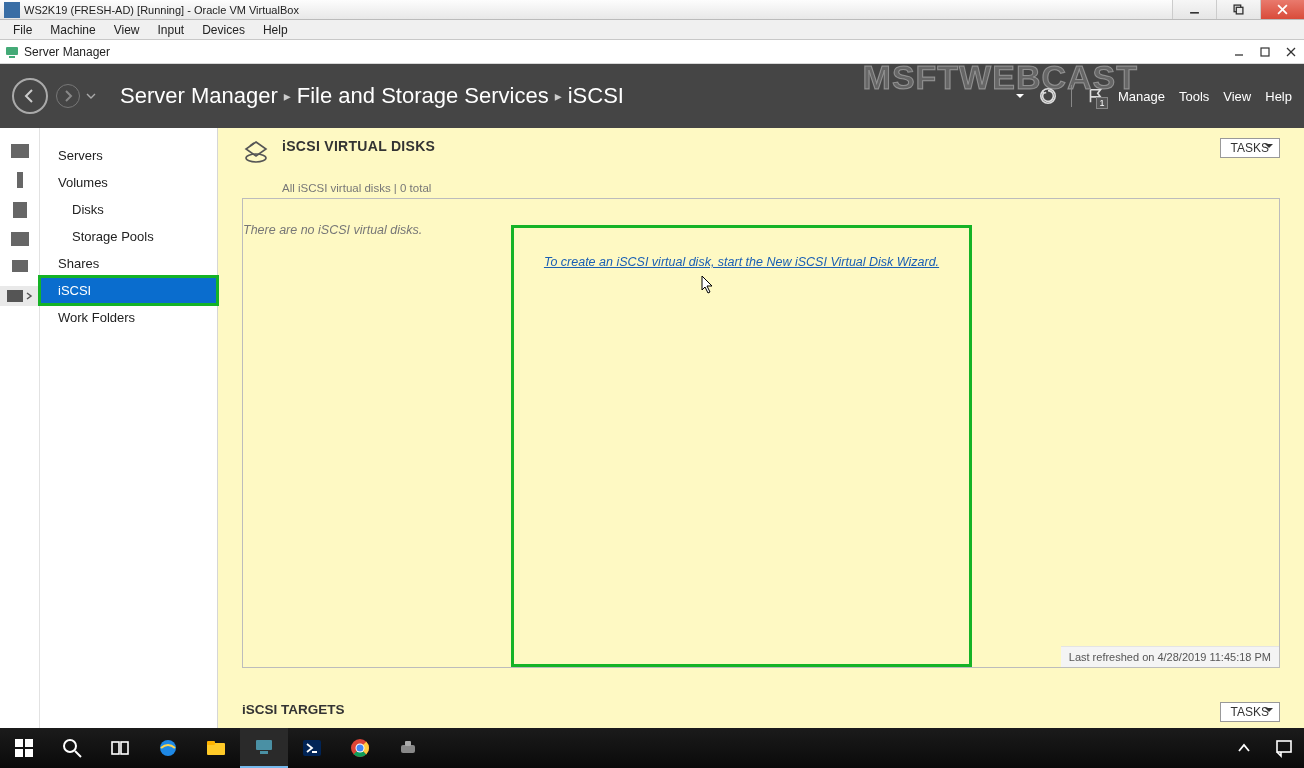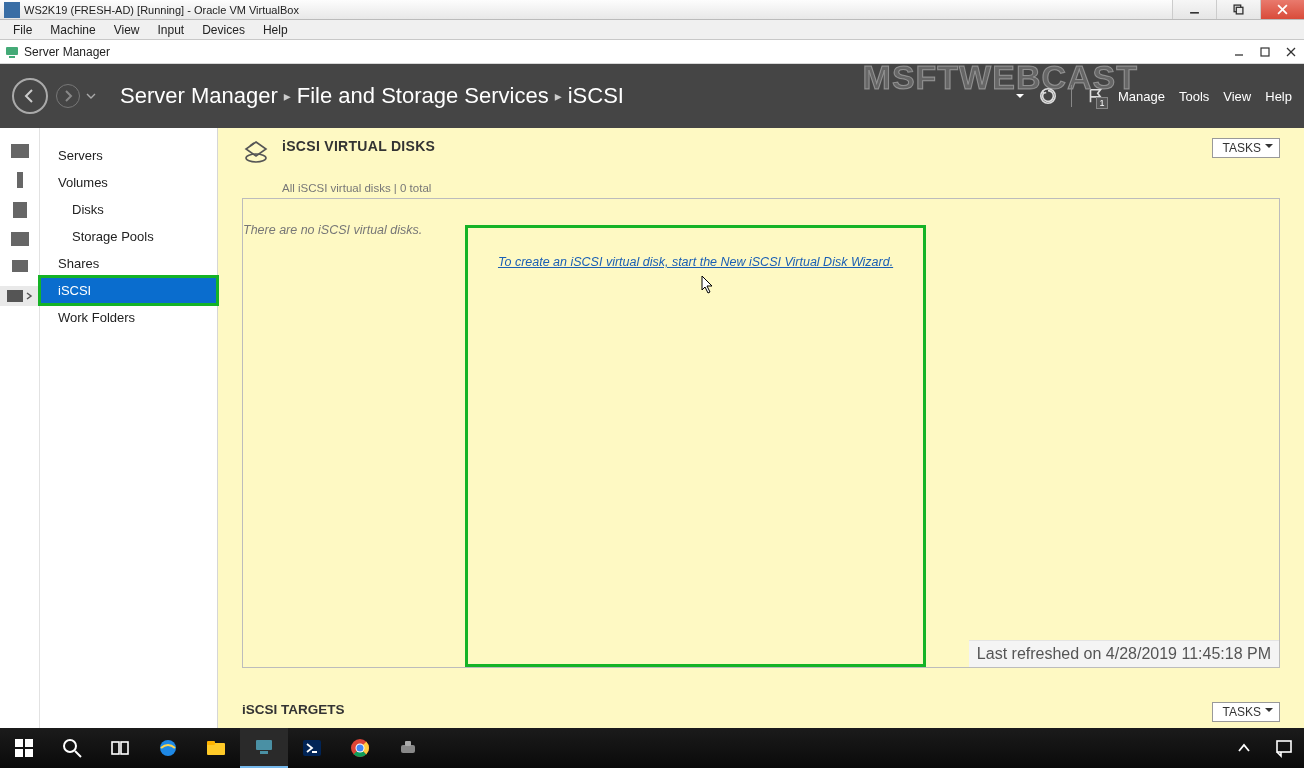--- a/index.html
+++ b/index.html
@@ -56,29 +56,29 @@
   .side-nav .item.selected { background:#0a6dce; color:#fff; outline:3px solid #15b326; outline-offset:-1px; }
 
   
   .content { flex:1; padding:10px 24px 0 24px; overflow:hidden; display:flex; flex-direction:column; }
   .section-head { display:flex; align-items:flex-start; }
   .section-head .disk-icon { width:30px; margin-right:10px; padding-top:2px;}
   .section-head .disk-icon svg { width:28px;height:24px; }
   .section-head .titles .t { font-size:14px; font-weight:700; letter-spacing:.3px; color:#333; }
   .section-head .titles .s { font-size:11.5px; color:#777;margin-top:28px; }
   .section-head .tasks { margin-left:auto; }
-  .tasks-btn { border:1px solid #999; background:#fff; font-size:12px; padding:2px 18px 2px 10px; position:relative; color:#333; }
+  .tasks-btn { border:1px solid #999; background:#fff; font-size:12px; padding:2px 10px 2px 10px; position:relative; color:#333; }
   .tasks-btn::after { content:""; position:absolute; right:6px; top:50%; transform:translateY(-50%); border:4px solid transparent; border-top-color:#333; }
 
   .panel { border:1px solid #bcbcbc; margin-top:4px; flex:0 0 470px; display:flex; flex-direction:row; position:relative; }
   .panel .empty-msg { text-align:center; font-style:italic; color:#777; font-size:12.5px; margin-top:24px; }
   .panel .link-wrap { margin:26px auto 0; border:3px solid #15b326; padding:24px 30px; }
   .panel .link-wrap a { color:#1a5fb4; font-style:italic; font-size:12.5px; text-decoration:underline; }
   .panel .cursor { position:absolute; left:456px; top:76px; pointer-events:none; }
-  .panel .footer { margin-top:auto; border-top:1px solid #e4e4e4; background:#f4f4f4; font-size:16px; color:#555; padding:4px 8px; }
+  .panel .footer { margin-top:auto; border-top:1px solid #e4e4e4; background:#f4f4f4; font-size:11px; color:#555; padding:4px 8px; }
 
   .section2 { margin-top:34px; }
   .section2 .titles .t { font-size:13.5px; font-weight:600; color:#333; }
   .section2 .titles .s { font-size:11px; color:#777;margin-top:35px; }
   .section2 { display:flex; align-items:flex-start; }
 
   
   .taskbar { position:absolute; bottom:0; left:0; right:0; height:40px; background:#101010; display:flex; align-items:center; }
   .taskbar::before{ content:""; position:absolute; inset:0; background:linear-gradient(#1b1b1b,#0a0a0a); }
   .taskbar > * { position:relative; }

